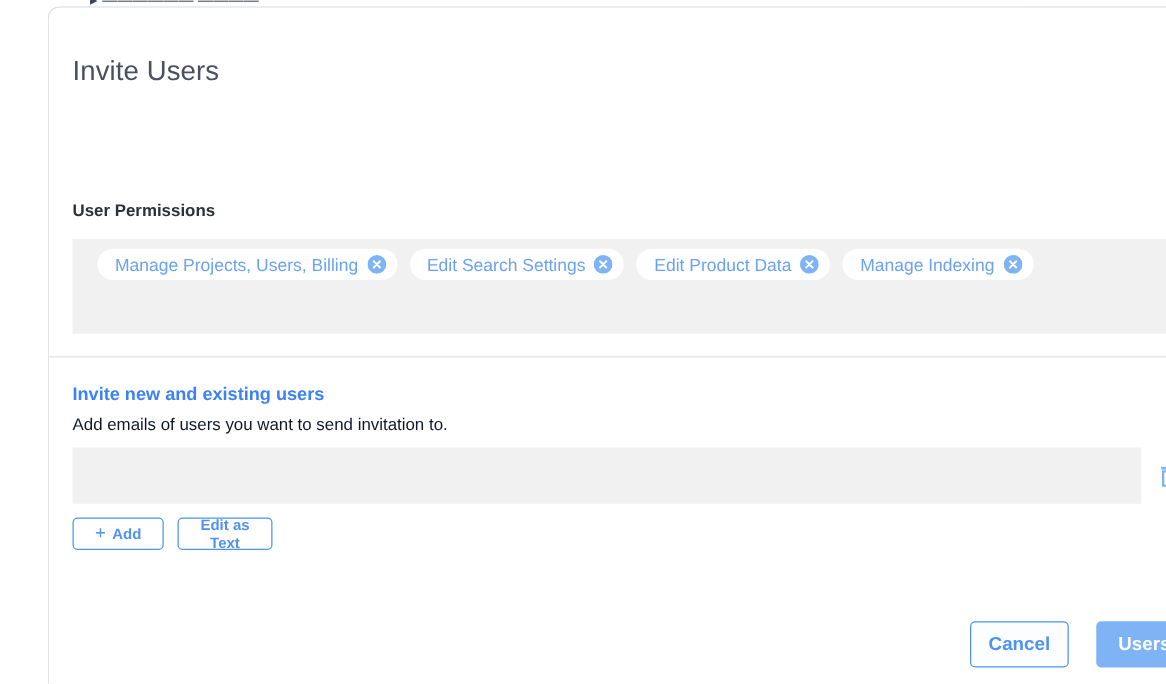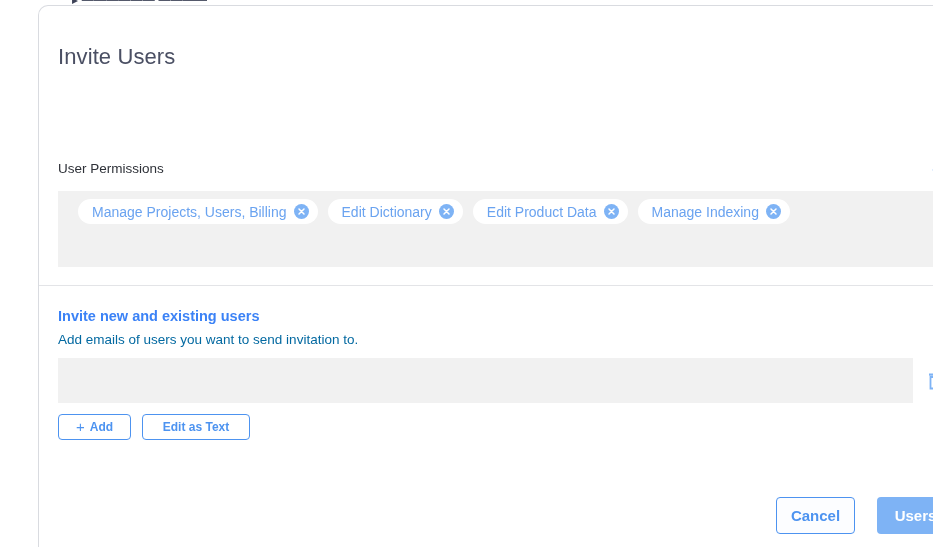--- a/index.html
+++ b/index.html
@@ -59,21 +59,21 @@
     font-weight: 400;
     letter-spacing: .1px;
   }
 
   
   .perm-label {
     position: absolute;
     left: 19px;
     top: 155px;
     font-size: 13.5px;
-    font-weight: normal;
+    font-weight: bold;
     color: #2e3138;
   }
   .help-icon {
     position: absolute;
     right: 20px;
     top: 155px;
     width: 18px;
     height: 18px;
     cursor: pointer;
   }
@@ -142,21 +142,21 @@
     top: 302px;
     font-size: 14.5px;
     font-weight: bold;
     color: #3b82f6;
   }
   .invite-sub {
     position: absolute;
     left: 19px;
     top: 326px;
     font-size: 13.5px;
-    color: #0369a1;
+    color: #0f172a;
   }
 
   .email-input {
     position: absolute;
     left: 19px;
     top: 352px;
     width: 855px;
     height: 45px;
     background: #f1f1f1;
     border: none;
@@ -188,21 +188,21 @@
     font-size: 12px;
     font-weight: bold;
     cursor: pointer;
     display: flex;
     align-items: center;
     justify-content: center;
     gap: 5px;
     box-sizing: border-box;
   }
   #btn-add { left: 19px; width: 73px; }
-  #btn-edit-text { left: 103px; width: 108px; }
+  #btn-edit-text { left: 103px; width: 76px; }
   .plus-icon {
     font-size: 15px;
     font-weight: normal;
     line-height: 1;
     position: relative;
     top: -1px;
   }
 
   
   .btn-cancel {
@@ -277,30 +277,30 @@
         <span>Manage Projects, Users, Billing</span>
         <span class="chip-x">
           <svg width="15" height="15" viewBox="0 0 15 15">
             <circle cx="7.5" cy="7.5" r="7.5" fill="#7eb3f5"></circle>
             <path d="M5 5 L10 10 M10 5 L5 10" stroke="#ffffff" stroke-width="1.5" stroke-linecap="round"></path>
           </svg>
         </span>
       </span>
 
 
-
       <span class="chip">
-        <span>Edit Dictionary</span>
+        <span>Edit Search Settings</span>
         <span class="chip-x">
           <svg width="15" height="15" viewBox="0 0 15 15">
             <circle cx="7.5" cy="7.5" r="7.5" fill="#7eb3f5"></circle>
             <path d="M5 5 L10 10 M10 5 L5 10" stroke="#ffffff" stroke-width="1.5" stroke-linecap="round"></path>
           </svg>
         </span>
       </span>
+
 
       <span class="chip">
         <span>Edit Product Data</span>
         <span class="chip-x">
           <svg width="15" height="15" viewBox="0 0 15 15">
             <circle cx="7.5" cy="7.5" r="7.5" fill="#7eb3f5"></circle>
             <path d="M5 5 L10 10 M10 5 L5 10" stroke="#ffffff" stroke-width="1.5" stroke-linecap="round"></path>
           </svg>
         </span>
       </span>

